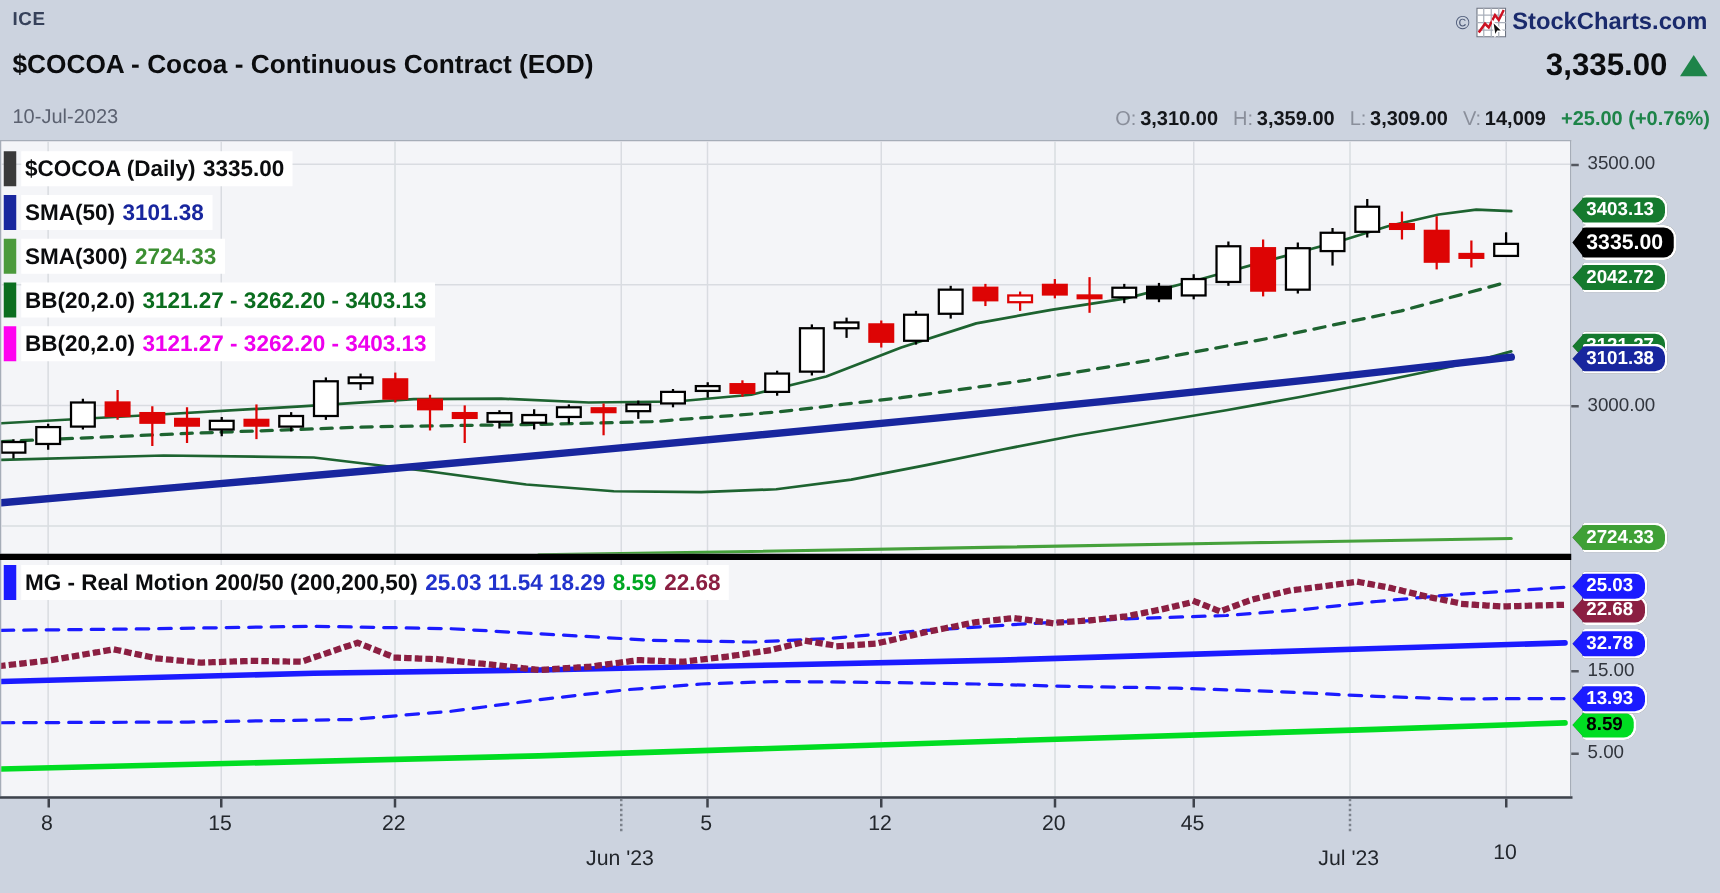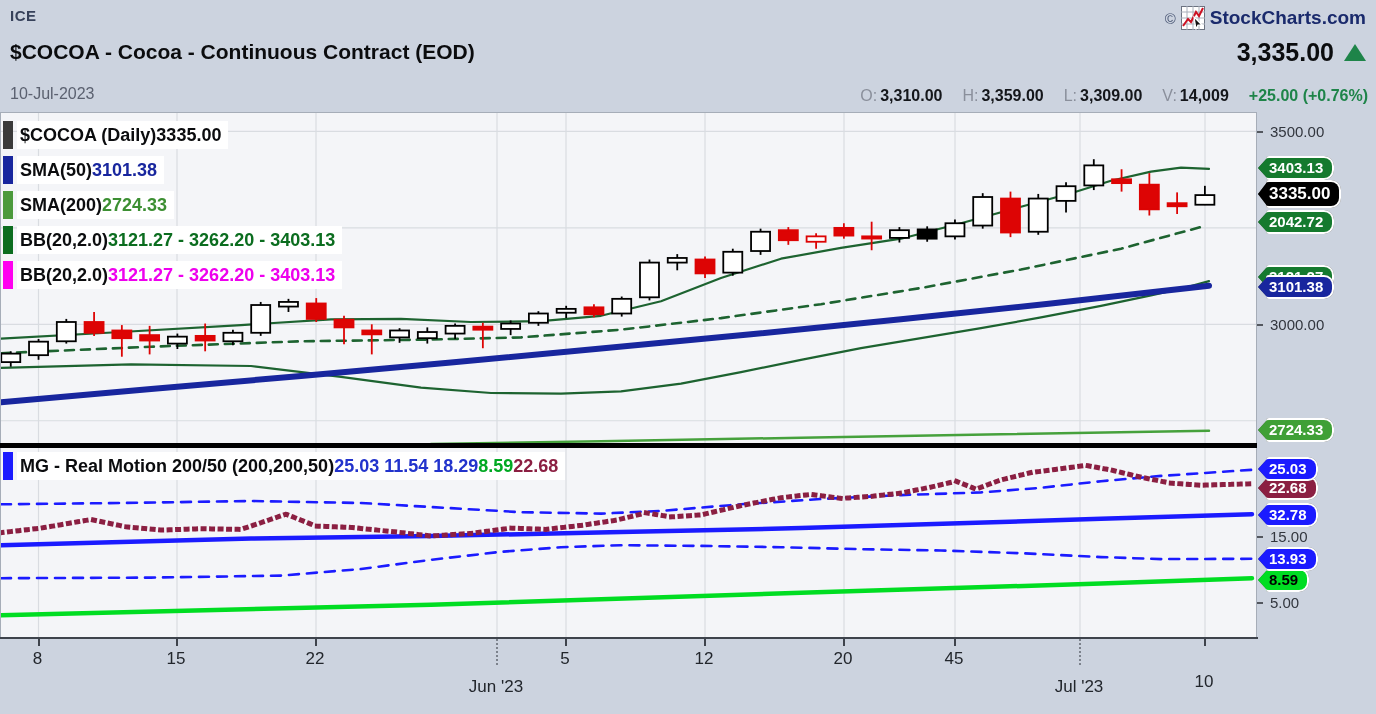--- a/index.html
+++ b/index.html
@@ -7,33 +7,33 @@
   .abs{position:absolute;}
   #stage{position:relative;width:1376px;height:714px;text-align:center;}
   
   .exchange{left:10px;top:7px;font-size:15px;font-weight:700;color:#36415a;letter-spacing:.5px;}
   .title{left:10px;top:40px;font-size:21px;font-weight:700;color:#0b0c0e;}
   .date{left:10px;top:85px;font-size:16px;color:#5b6170;}
   .brand{right:10px;top:6px;display:flex;align-items:center;gap:5px;font-size:19px;font-weight:700;color:#1a2a6c;}
   .brand .copy{font-weight:400;font-size:15px;color:#4a5775;}
   .bigprice{right:10px;top:38px;display:flex;align-items:center;gap:10px;font-size:25px;font-weight:700;color:#0b0c0e;}
   .tri{width:0;height:0;border-left:11px solid transparent;border-right:11px solid transparent;border-bottom:17px solid #1e8449;}
-  .quote{right:8px;top:87px;display:flex;gap:20px;font-size:16px;color:#14161a;white-space:nowrap;}
+  .quote{right:8px;top:87px;display:flex;gap:12px;font-size:16px;color:#14161a;white-space:nowrap;}
   .quote .lab{color:#8a8f9b;margin-right:3px;}
   .quote .val{font-weight:700;}
   .quote .chg{color:#1e8449;font-weight:700;}
   
   #main-plot{left:0;top:112px;width:1257px;height:331px;background:#f4f5f8;border:1px solid #a6adb8;border-bottom:none;box-sizing:border-box;}
   #divider{left:0;top:443px;width:1257px;height:5px;background:#000;}
   #lower-plot{left:0;top:448px;width:1257px;height:189px;background:#f4f5f8;border-left:1px solid #a6adb8;border-right:1px solid #a6adb8;box-sizing:border-box;}
   svg{display:block;}
   
   .lg-row{position:absolute;left:3px;display:flex;align-items:stretch;height:28px;}
   .sw{width:10px;margin-right:4px;}
-  .lg-t{background:#fff;padding:0 7px 0 3px;font-size:18px;font-weight:700;color:#0b0c0e;display:flex;align-items:center;white-space:nowrap;}
+  .lg-t{background:#fff;padding:0 7px 0 3px;font-size:18px;font-weight:700;color:#0b0c0e;display:flex;align-items:center;gap:6px;white-space:nowrap;}
   .lg-t .v{font-weight:700;}
   
   #xaxis{left:0;top:637px;width:1376px;height:77px;}
   #xaxis .axline{position:absolute;left:0;top:0;width:1258px;height:0;border-top:2px solid #3e434c;}
   .xtick{position:absolute;top:2px;width:0;height:7px;border-left:2px solid #3e434c;}
   .xday{position:absolute;top:12px;transform:translateX(-50%);font-size:17px;color:#22262c;}
   .xmonth{position:absolute;top:40px;transform:translateX(-50%);font-size:17px;color:#22262c;}
   .xsep{position:absolute;top:2px;width:0;height:26px;border-left:2px dotted #7c828c;}
   
   .ylab{position:absolute;left:1270px;transform:translateY(-50%);font-size:15px;color:#32363e;}
@@ -225,21 +225,21 @@
       <div class="lg-row" style="top: 156px;">
         <span class="sw" style="background: rgb(24, 38, 158);"></span>
         <span class="lg-t">
           <span>SMA(50)</span>
           <span class="v" style="color: rgb(24, 38, 158);">3101.38</span>
         </span>
       </div>
       <div class="lg-row" style="top: 191px;">
         <span class="sw" style="background: rgb(76, 154, 60);"></span>
         <span class="lg-t">
-          <span>SMA(200)</span>
+          <span>SMA(300)</span>
           <span class="v" style="color: rgb(60, 143, 50);">2724.33</span>
         </span>
       </div>
       <div class="lg-row" style="top: 226px;">
         <span class="sw" style="background: rgb(11, 109, 31);"></span>
         <span class="lg-t">
           <span>BB(20,2.0)</span>
           <span class="v" style="color: rgb(11, 109, 31);">3121.27 - 3262.20 - 3403.13</span>
         </span>
       </div>

